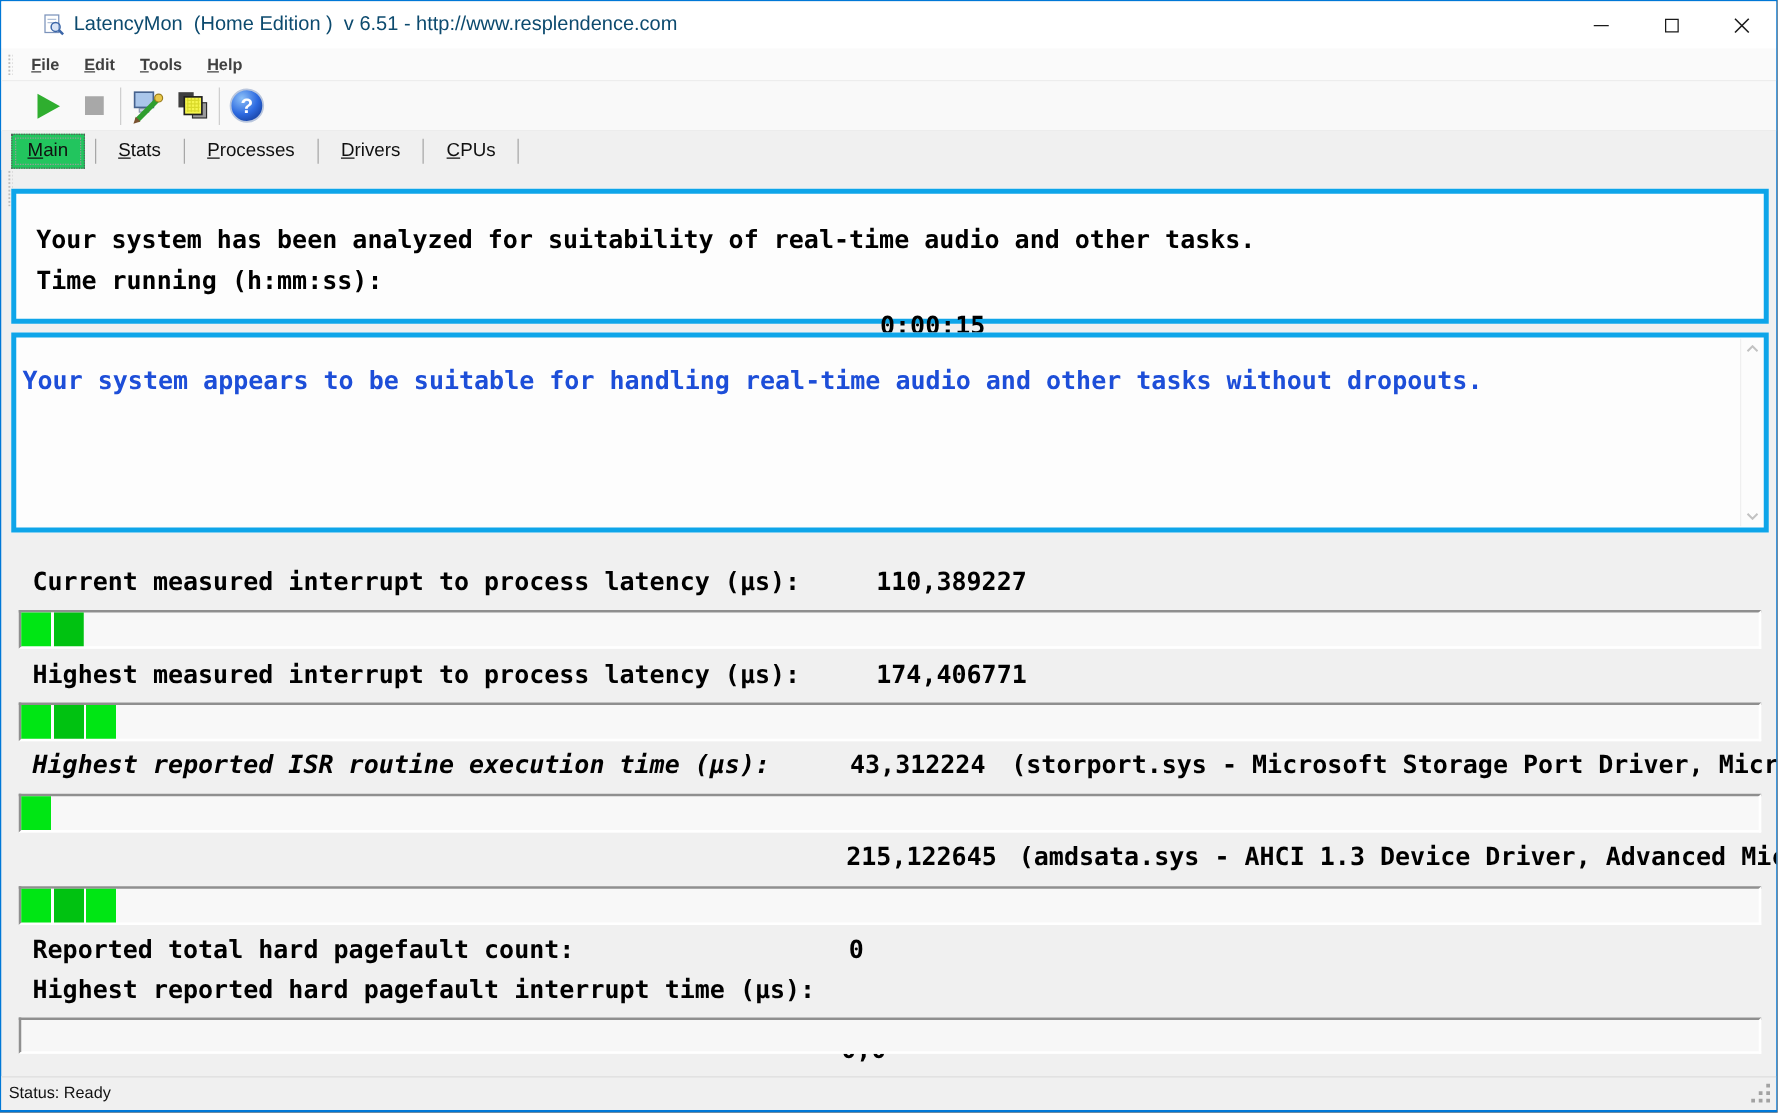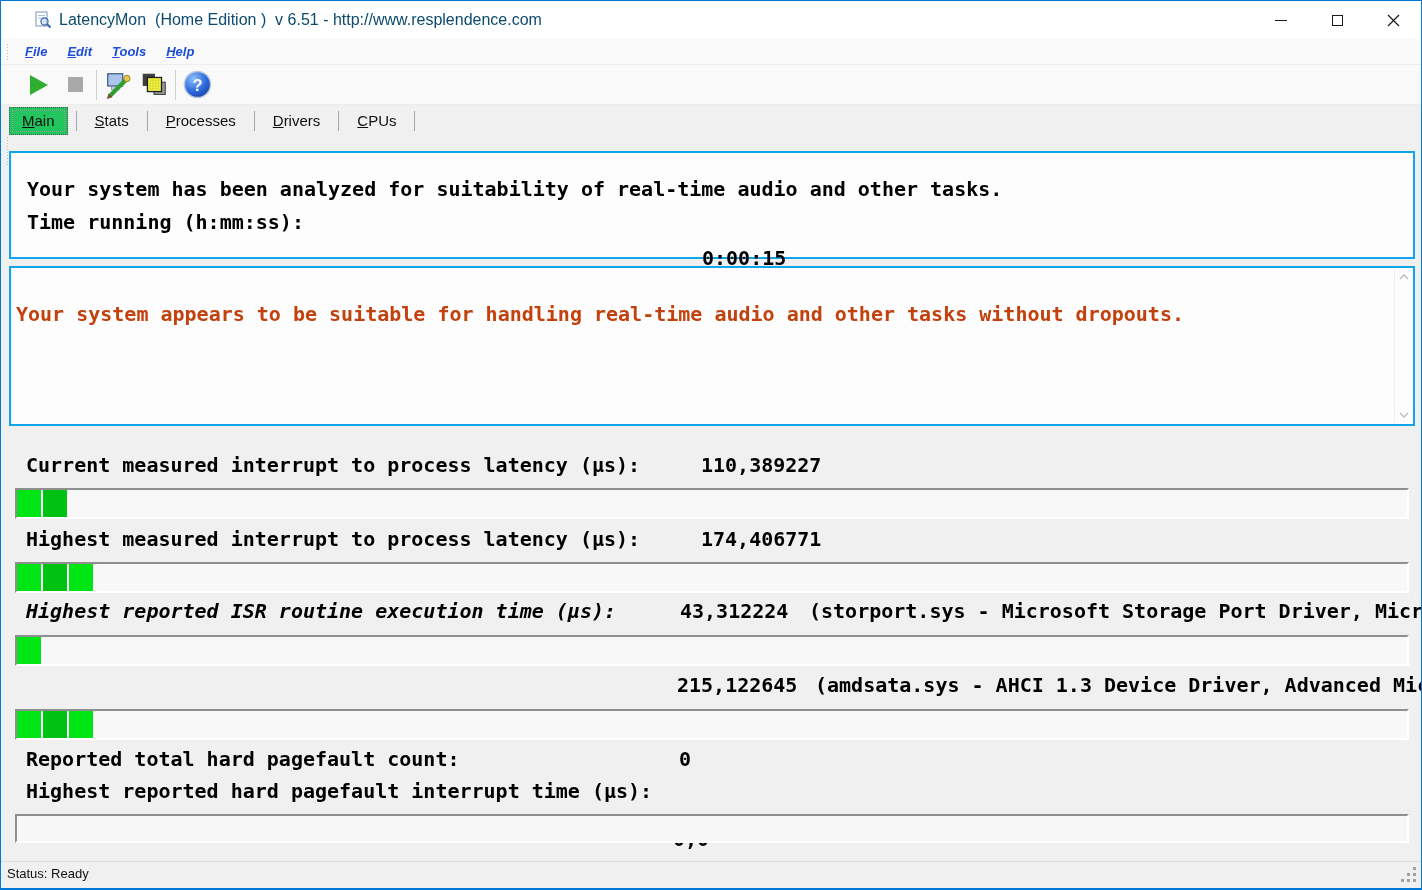--- a/index.html
+++ b/index.html
@@ -14,39 +14,39 @@
   .title-text{position:absolute;left:58px;top:0;line-height:38px;font-size:16px;color:#0c4a6e;white-space:pre;}
   .caption-buttons{position:absolute;right:0;top:0;height:38px;display:flex;}
   .cap-btn{width:56px;height:38px;display:flex;align-items:center;justify-content:center;}
   .min-glyph{width:12px;height:0;border-top:1.5px solid #1a1a1a;}
   .max-glyph{width:11px;height:11px;border:1.2px solid #1a1a1a;box-sizing:border-box;background:transparent;}
   
   .menubar{position:absolute;left:0;top:38px;width:100%;height:26px;background:#fafafa;border-bottom:1px solid #ededed;box-sizing:border-box;}
   .grip{position:absolute;left:5px;top:4px;bottom:4px;width:4px;
         background-image:radial-gradient(#bdbdbd 36%,transparent 40%);background-size:3px 3px;}
   .menu-items{position:absolute;left:14px;top:0;height:100%;display:flex;align-items:center;}
-  .menu-item{display:inline-block;padding:0 10px;font-size:13px;font-weight:700;color:#1d4ed8;font-style:italic;}
+  .menu-item{display:inline-block;padding:0 10px;font-size:13px;font-weight:700;color:#404040;}
   .menu-item::first-letter{text-decoration:underline;}
   
   .toolbar{position:absolute;left:0;top:64px;width:100%;height:40px;background:#f9f9f9;border-bottom:1px solid #ececec;box-sizing:border-box;display:flex;align-items:center;}
   .tb-spacer{width:20px;}
   .tb-btn{display:flex;align-items:center;justify-content:center;width:36px;height:34px;}
   .tb-sep{width:1px;height:30px;background:#cfcfcf;margin:0 3px;}
   .play-glyph{width:0;height:0;border-left:18px solid #2fae2f;border-top:10px solid transparent;border-bottom:10px solid transparent;}
   .stop-glyph{width:15px;height:15px;background:#a8a8a8;}
   
   .tabbar{position:absolute;left:0;top:104px;width:100%;height:31px;background:#f0f0f0;display:flex;align-items:center;}
   .tab{display:inline-block;font-size:15px;color:#101010;padding:0 18px;line-height:27px;}
   .tab::first-letter{text-decoration:underline;}
   .tab.active{background:#22c55e;border:1px dotted #5a5a5a;outline:1px dotted #9a9a9a;outline-offset:-4px;padding:0 12px;margin-left:8px;line-height:26px;}
   .tab-sep{width:1px;height:20px;background:#a7a7a7;}
   
-  .panel{position:absolute;background:#fdfdfd;border:2px solid #0ea5e9;box-sizing:border-box;}
+  .panel{position:absolute;background:#fdfdfd;border:4px solid #0ea5e9;box-sizing:border-box;}
   .mono{font-family:"DejaVu Sans Mono","Liberation Mono",monospace;font-weight:700;font-size:20px;color:#000;white-space:pre;}
-  .green-msg{color:#c2410c;margin-top:12px;}
+  .green-msg{color:#1d4ed8;}
   .abs{position:absolute;}
   
   .vscroll{position:absolute;top:1px;right:1px;bottom:1px;width:17px;background:#fcfcfc;border-left:1px solid #efefef;}
   .vs-arrow{position:absolute;left:0;width:17px;height:16px;display:flex;align-items:center;justify-content:center;}
   
   .pbar{position:absolute;left:14px;width:1394px;height:31px;box-sizing:border-box;
         border:2px solid;border-color:#8f8f8f #ffffff #ffffff #8f8f8f;background:#f8f8f8;}
   .pfill{height:27px;background:repeating-linear-gradient(90deg,
           #00e614 0px,#00e614 24px,#fdfdfd 24px,#fdfdfd 26px,
           #00c211 26px,#00c211 50px,#fdfdfd 50px,#fdfdfd 52px);}

